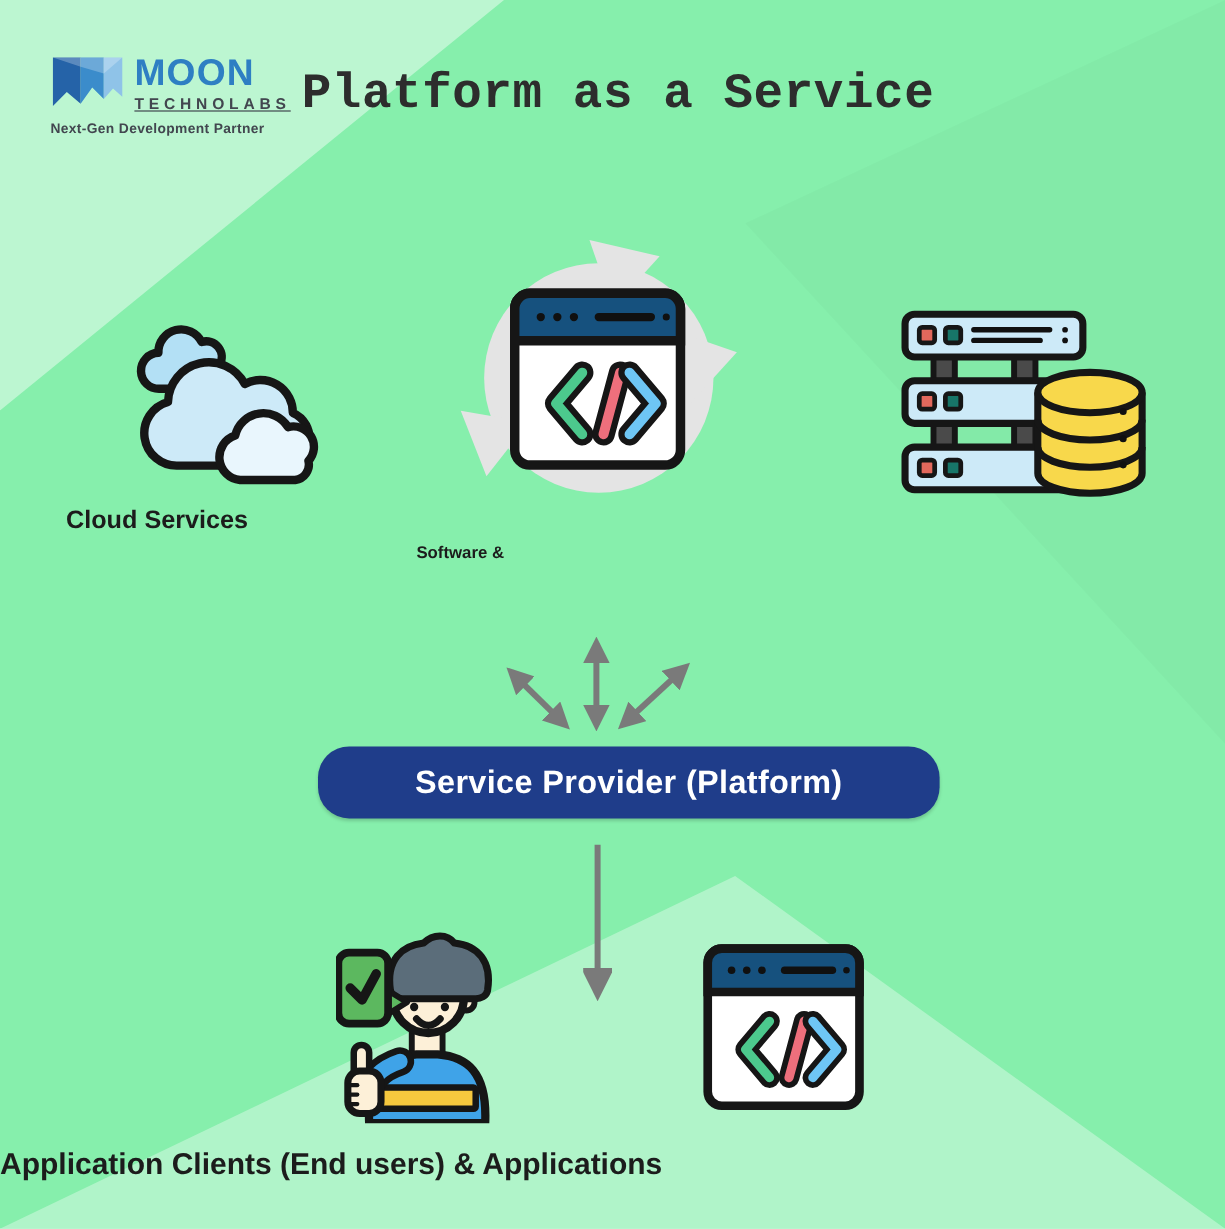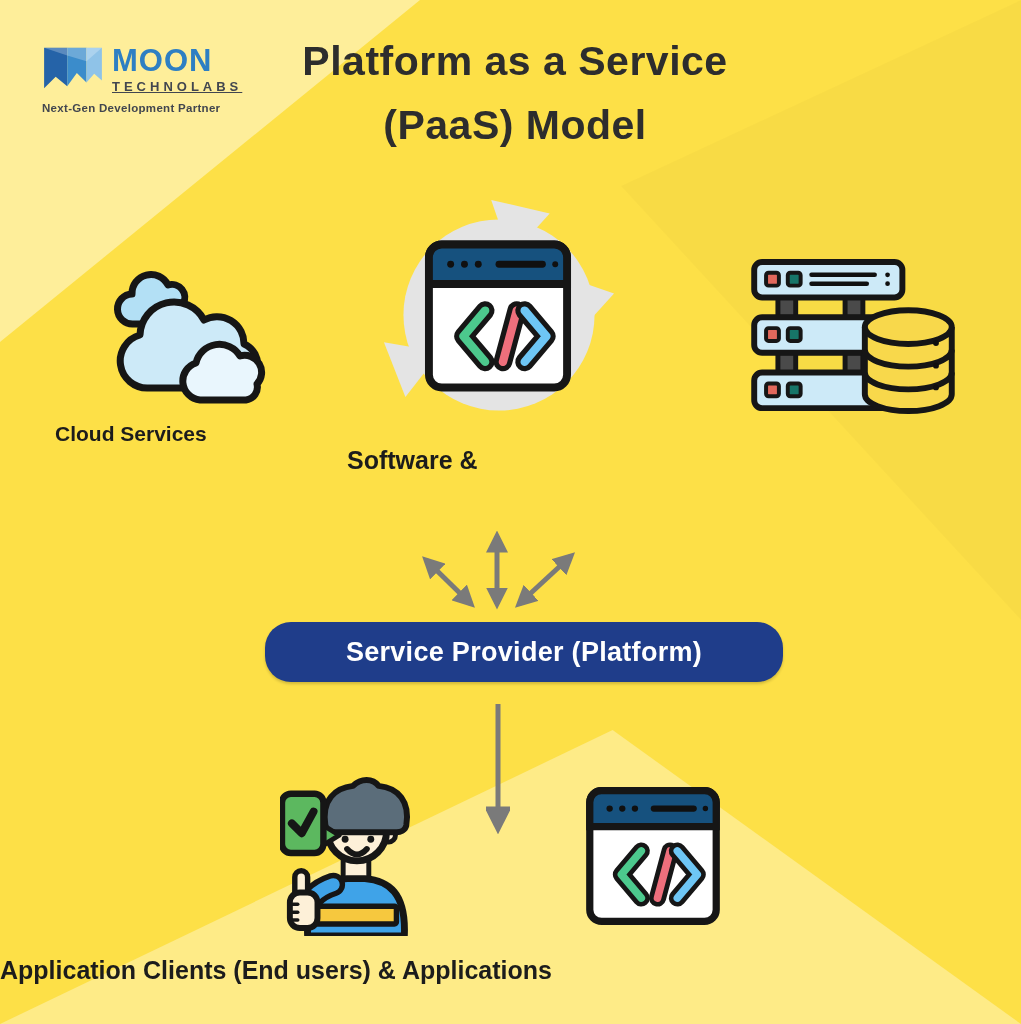--- a/index.html
+++ b/index.html
@@ -1,43 +1,43 @@
 <!DOCTYPE html>
 <html><head>
 <meta charset="utf-8">
 <style>
   html,body{margin:0;padding:0;}
   .canvas{
     position:relative; width:1021px; height:1024px;
-    background:#fde047; overflow:hidden;
+    background:#86efac; overflow:hidden;
     font-family:"Liberation Sans", sans-serif; color:#1d1d1d;
   }
   
   .facet{position:absolute; pointer-events:none;}
   .facet1{left:0;top:0;width:420px;height:380px;background:rgba(255,255,255,.45);
     clip-path:polygon(0 0,100% 0,0 90%);}
   .facet2{right:0;top:0;width:500px;height:620px;background:rgba(0,0,0,.018);
     clip-path:polygon(100% 0,100% 100%,20% 30%);}
   .facet3{left:0;bottom:0;width:1021px;height:420px;background:rgba(255,255,255,.35);
     clip-path:polygon(0 100%,60% 30%,100% 100%);}
 
   .logo{position:absolute; left:42px; top:44px; width:200px;}
   .logo-row{display:flex; align-items:flex-start; gap:8px;}
   .logo-mark{width:62px; height:52px; flex:0 0 auto;}
   .logo-texts{padding-top:2px;}
   .logo-brand{font-size:31px; font-weight:bold; color:#2e7fc3; letter-spacing:1px; line-height:30px;}
   .logo-sub{font-size:13px; font-weight:bold; color:#42464f; letter-spacing:4px; margin-top:3px;text-decoration:underline;}
   .logo-tagline{font-size:11.5px; font-weight:bold; color:#42464f; margin-top:6px; letter-spacing:.3px; white-space:nowrap;}
 
-  .title{position:absolute; left:235px; top:29px; width:560px; text-align:center;
-    font-size:41px; font-weight:bold; color:#2d2d2d; line-height:64px; letter-spacing:.5px;}
+  .title{position:absolute; left:235px; top:47px; width:560px; text-align:center;
+    font-size:41px; font-weight:bold; color:#2d2d2d; line-height:64px; letter-spacing:.5px;font-family:Liberation Mono, monospace;}
 
   .node-label{position:absolute; font-weight:bold; color:#1c1c1c; text-align:left;}
   .label-cloud{left:55px; top:422px; width:250px; font-size:21px;}
-  .label-software{left:347px; top:446px; width:300px; font-size:25px; line-height:28px;}
+  .label-software{left:347px; top:446px; width:300px; font-size:14px; line-height:28px;}
   .label-datacenter{left:688px; top:422px; width:275px; font-size:21px;}
   .label-clients{left:0; top:956px; width:885px; font-size:25px;}
 
   .icon-abs{position:absolute;}
   .cycle-bg{left:382px; top:198px; width:234px; height:234px;}
   .cloud-pos{left:100px; top:266px; width:170px; height:148px;}
   .codewin-center{left:424px; top:238px; width:148px; height:156px;}
   .server-pos{left:748px; top:256px; width:208px; height:162px;}
   .person-pos{left:280px; top:768px; width:148px; height:168px;}
   .codewin-bottom{left:582px; top:786px; width:142px; height:140px;}
@@ -72,21 +72,20 @@
       <div class="logo-texts">
         <div class="logo-brand">MOON</div>
         <div class="logo-sub">TECHNOLABS</div>
       </div>
     </div>
     <div class="logo-tagline">Next-Gen Development Partner</div>
   </div>
 
   <div class="title">
     <div>Platform as a Service</div>
-    <div>(PaaS) Model</div>
   </div>
 
   <svg class="icon-abs cycle-bg" viewBox="0 0 240 240">
     <g fill="#e4e4e4">
       <circle cx="120" cy="120" r="98"></circle>
       <polygon points="112,2 172,16 132,60"></polygon>
       <polygon points="2,148 60,158 24,204"></polygon>
       <polygon points="238,98 186,80 198,142"></polygon>
     </g>
   </svg>

